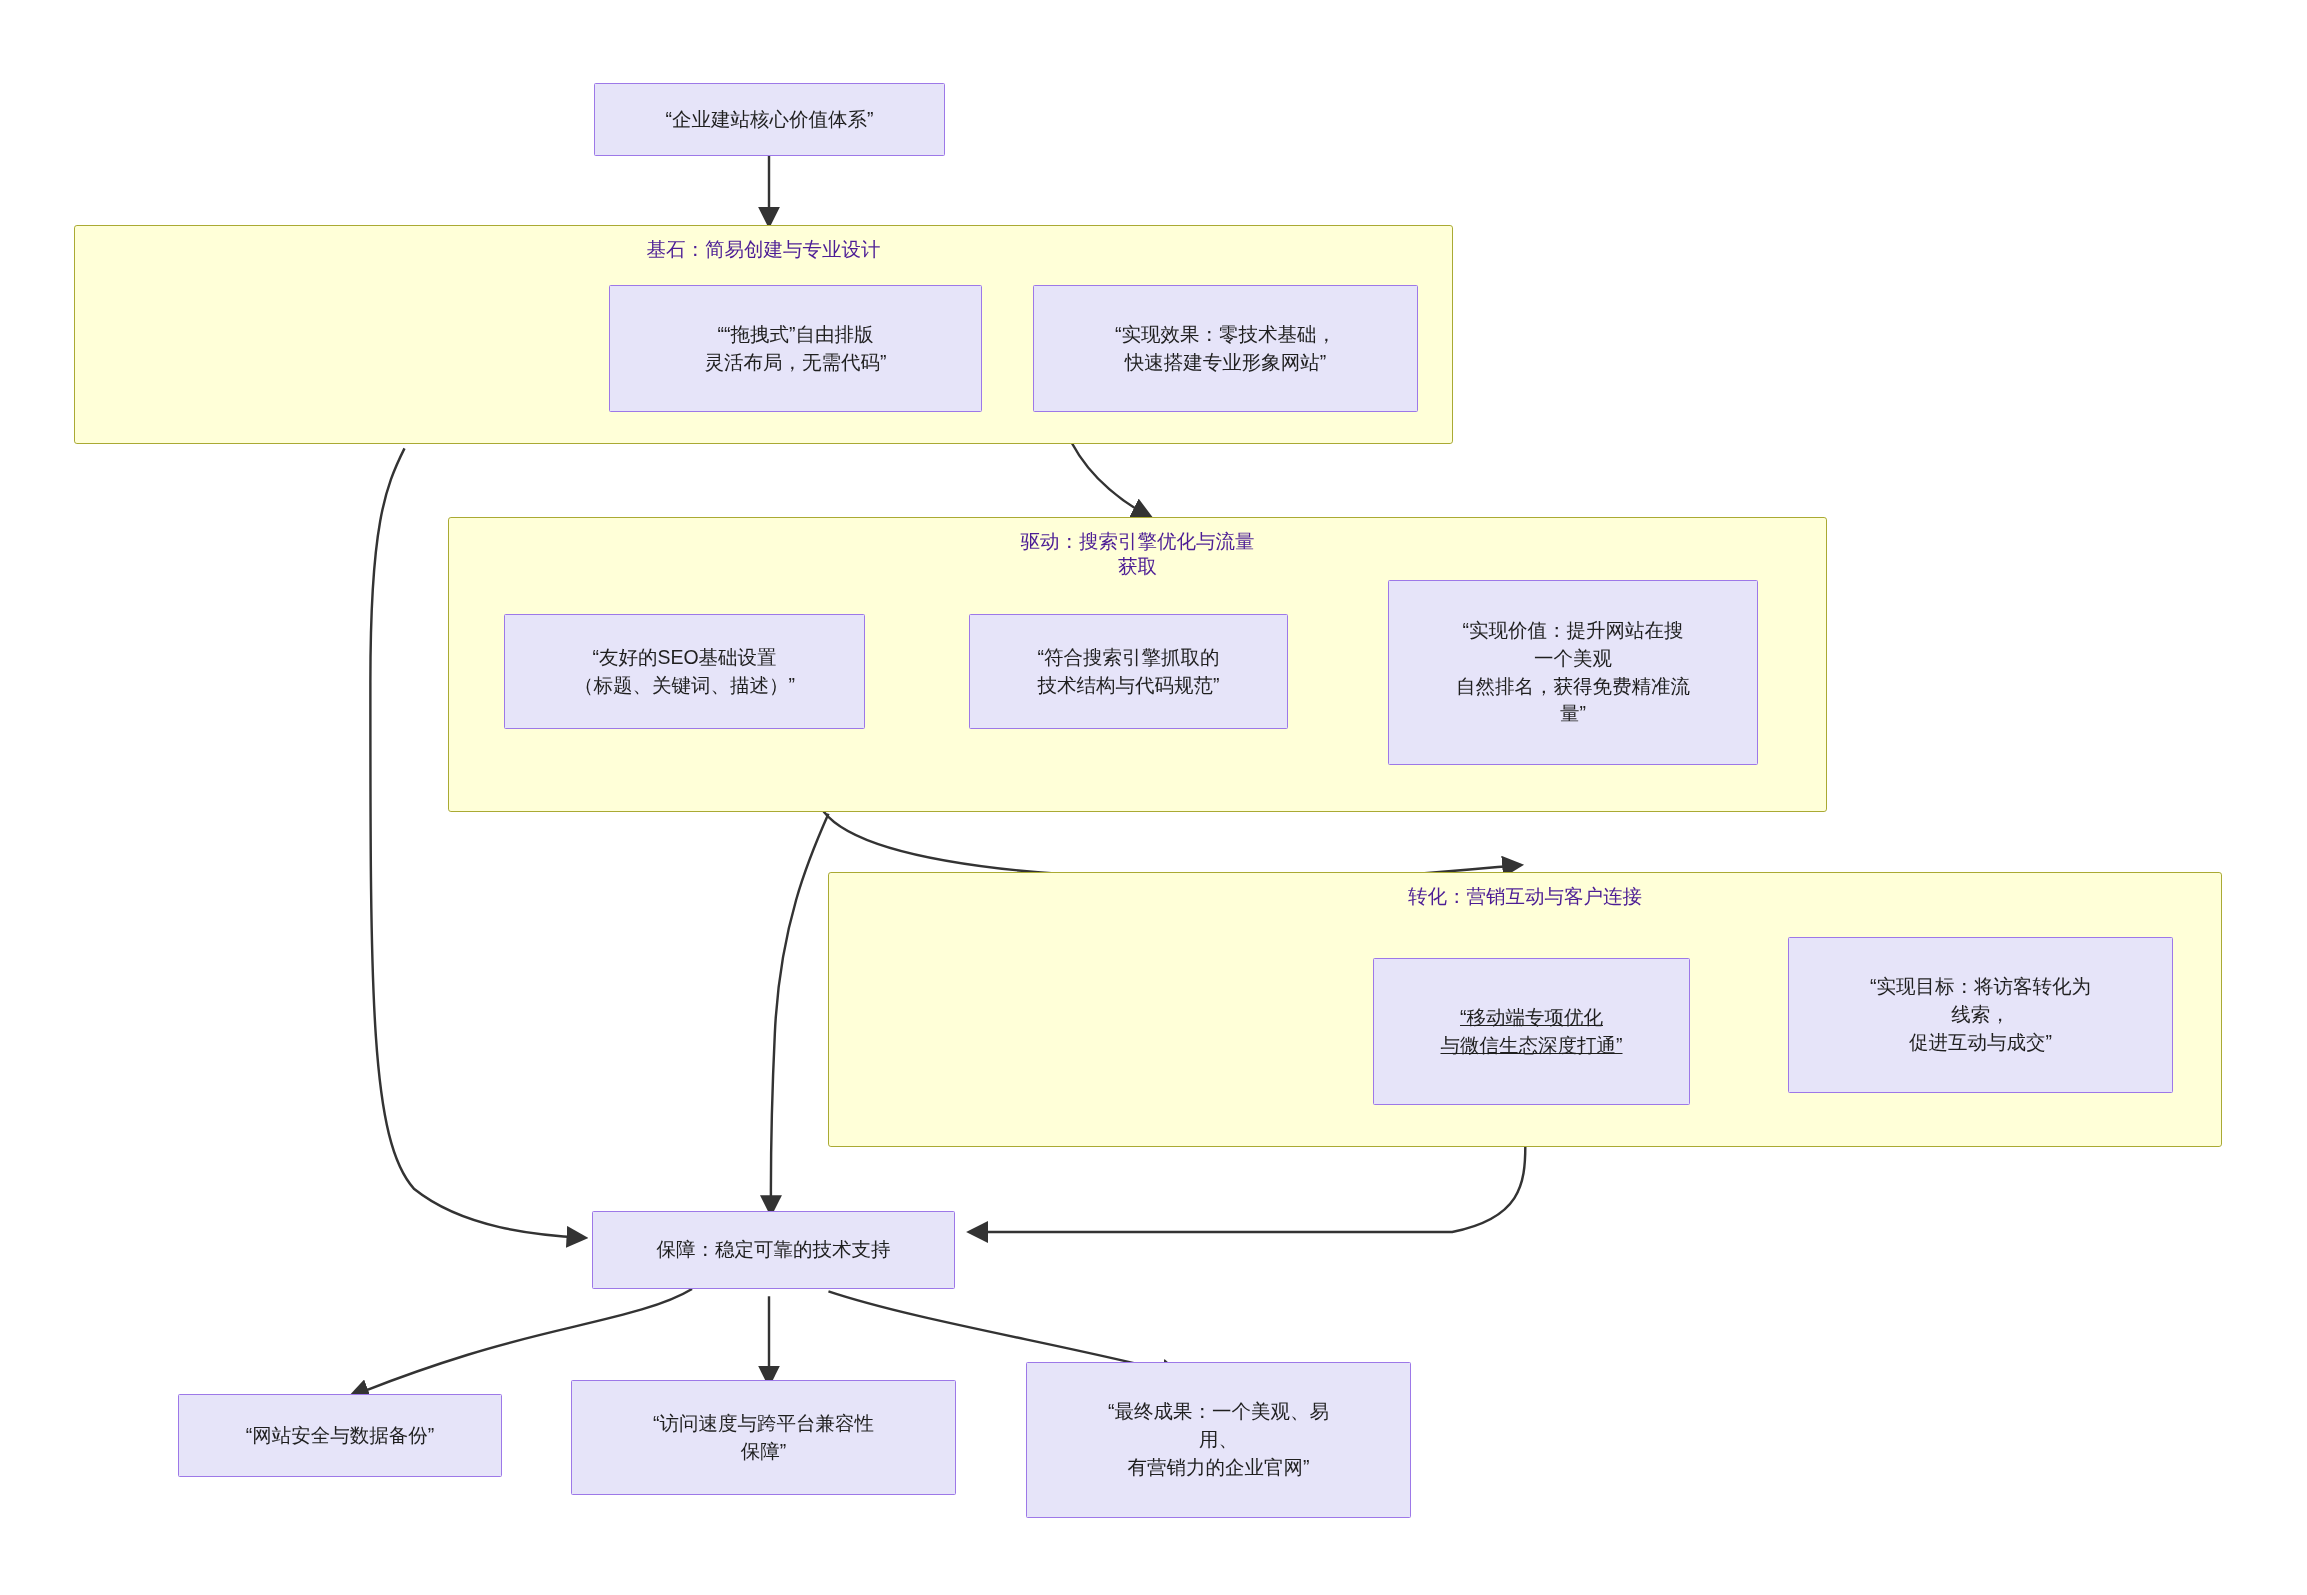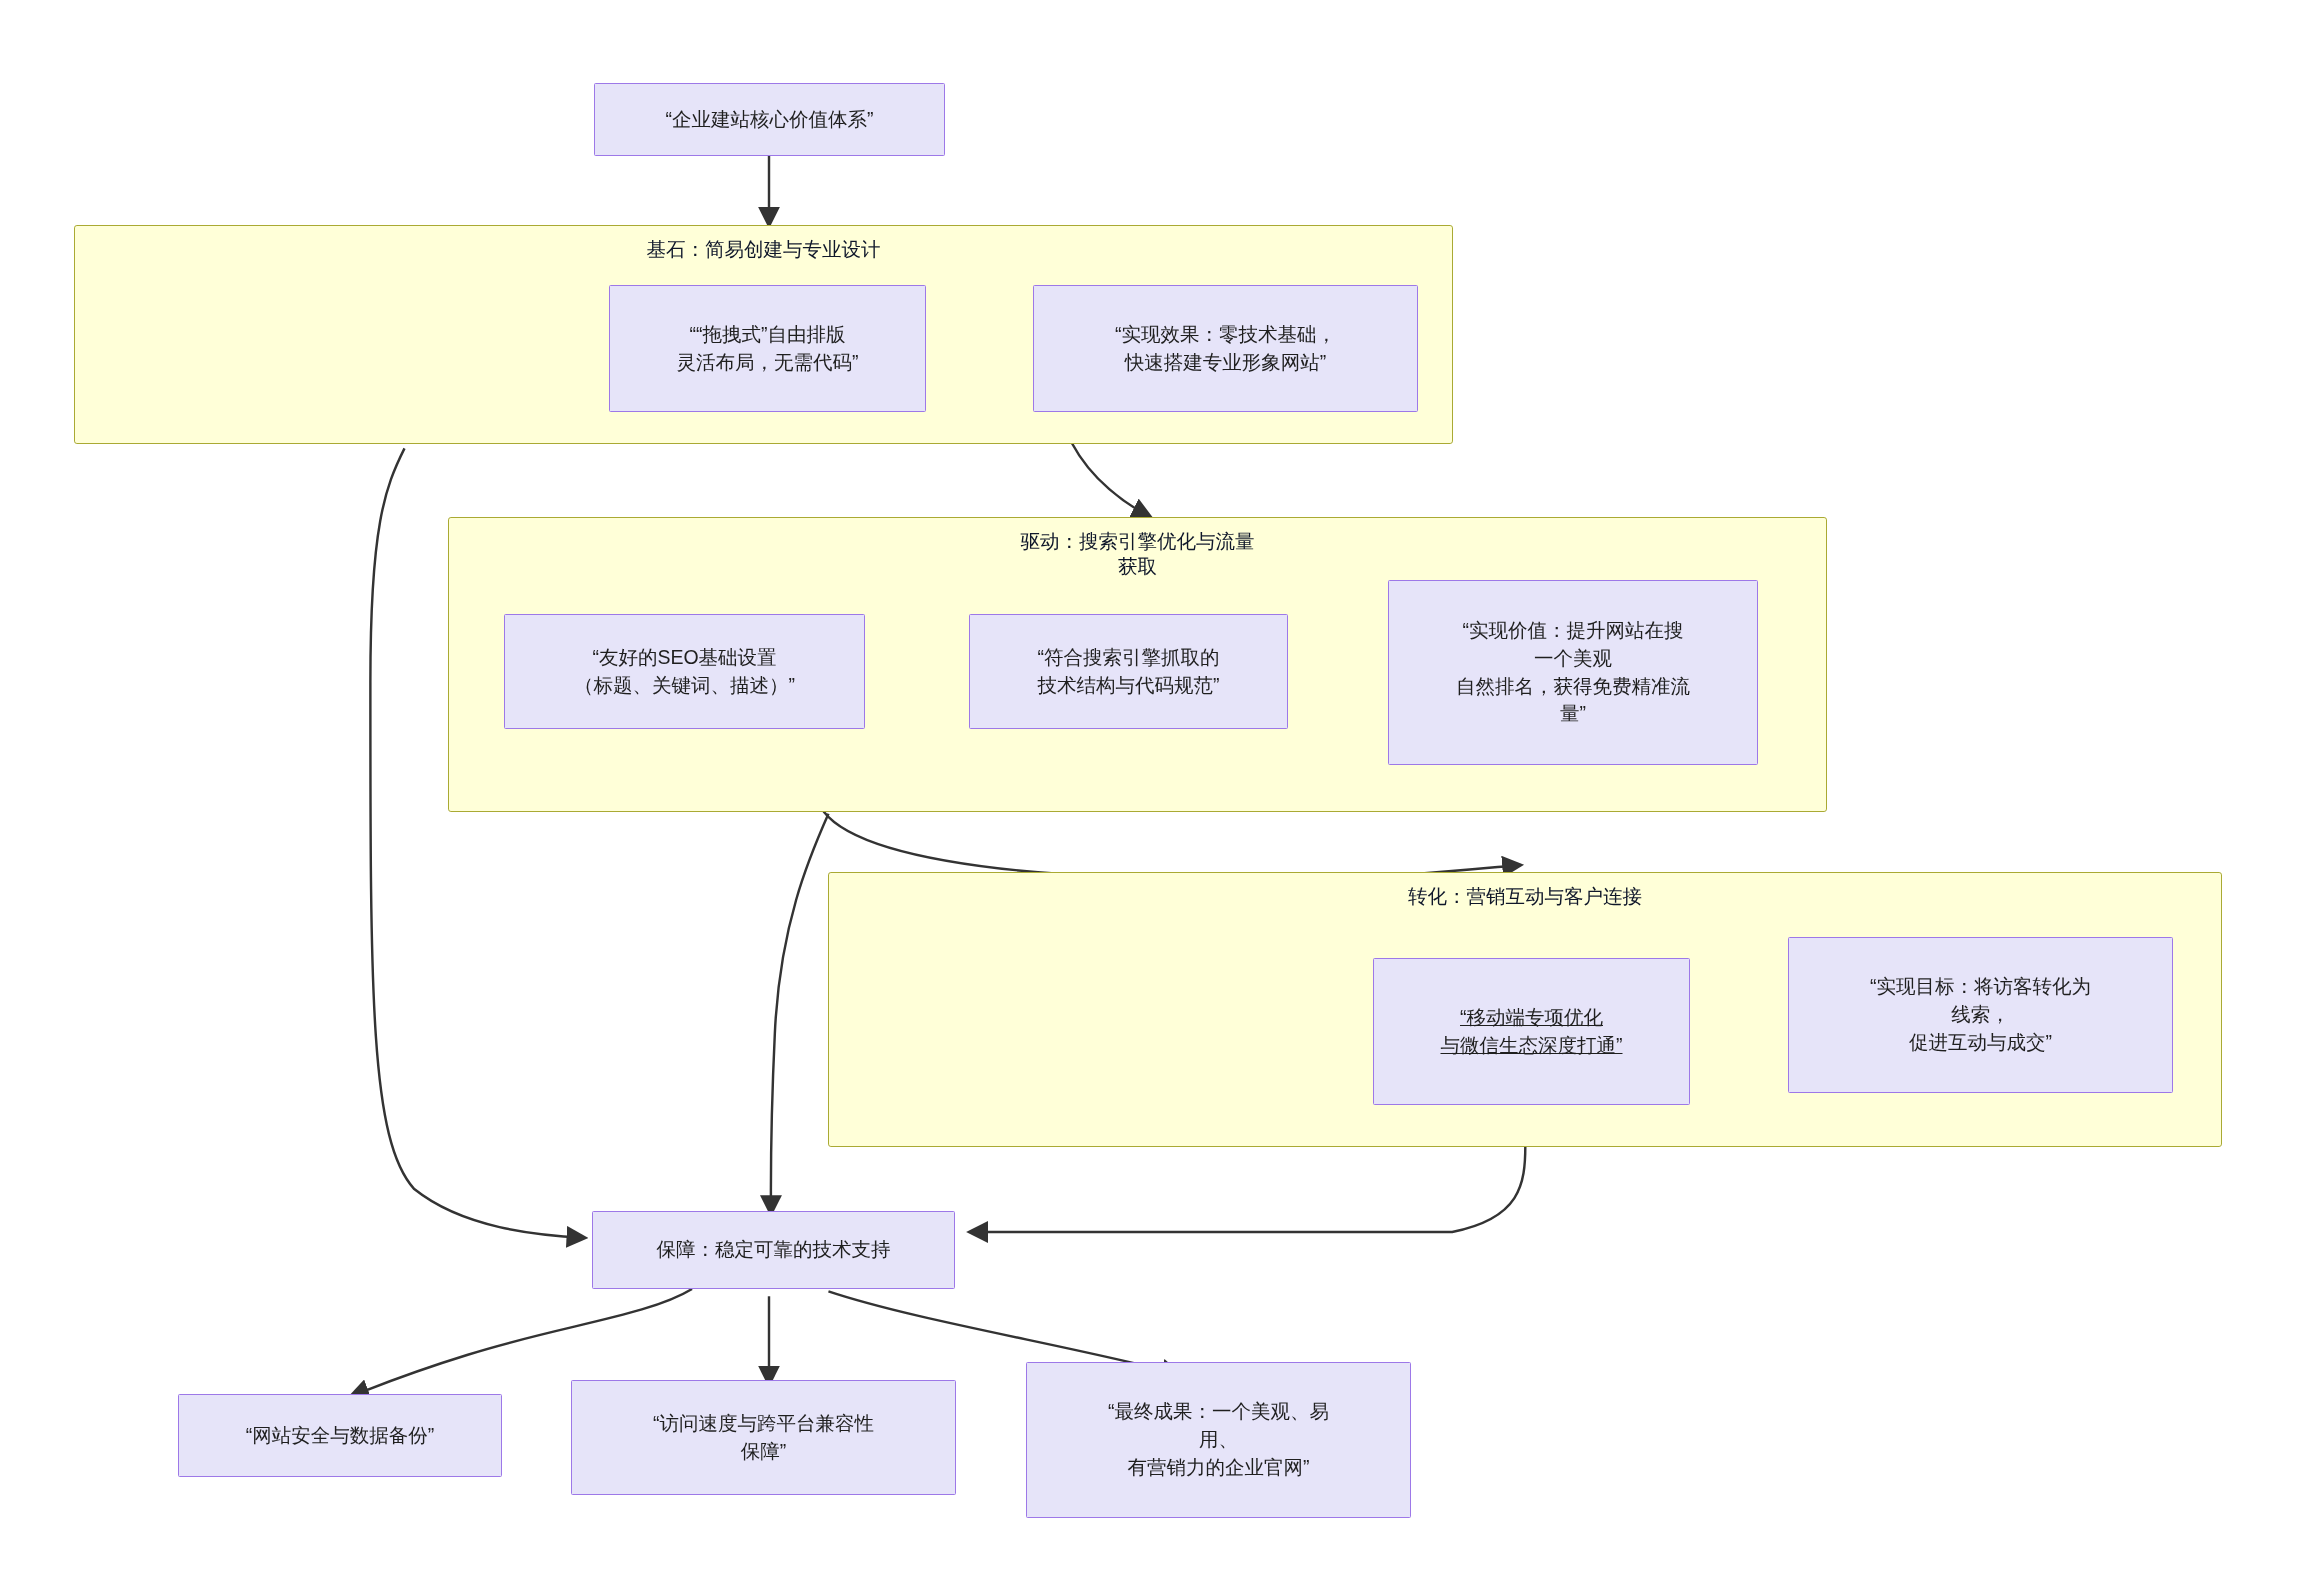--- a/index.html
+++ b/index.html
@@ -13,21 +13,21 @@
     border-radius:2.9px;
     box-sizing:border-box;
   }
   .cluster-title{
     position:absolute;
     left:0;right:0;
     top:10.7px;
     text-align:center;
     font-size:19.5px;
     line-height:1.28;
-    color:#0f172a;
+    color:#4c1d95;
     white-space:pre-line;
   }
   .node{
     position:absolute;
     background:#e6e4f9;
     border:1.5px solid #9d78e8;
     border-radius:1.5px;
     box-sizing:border-box;
     display:flex;
     align-items:center;
@@ -70,21 +70,21 @@
     </g>
   </svg>
 
   <div class="node" style="left:594px;top:83px;width:351px;height:73px;">“企业建站核心价值体系”</div>
 
   <div class="cluster" style="left:74px;top:225px;width:1379px;height:219px;">
     <div class="cluster-title">基石：简易创建与专业设计</div>
   </div>
 
 
-  <div class="node" style="left:609px;top:285px;width:317px;height:127px;">““拖拽式”自由排版
+  <div class="node" style="left:609px;top:285px;width:373px;height:127px;">““拖拽式”自由排版
 灵活布局，无需代码”</div>
 
   <div class="node" style="left:1033px;top:285px;width:385px;height:127px;">“实现效果：零技术基础，
 快速搭建专业形象网站”</div>
 
   <div class="cluster" style="left:448px;top:517px;width:1379px;height:295px;">
     <div class="cluster-title">驱动：搜索引擎优化与流量
 获取</div>
   </div>
 

